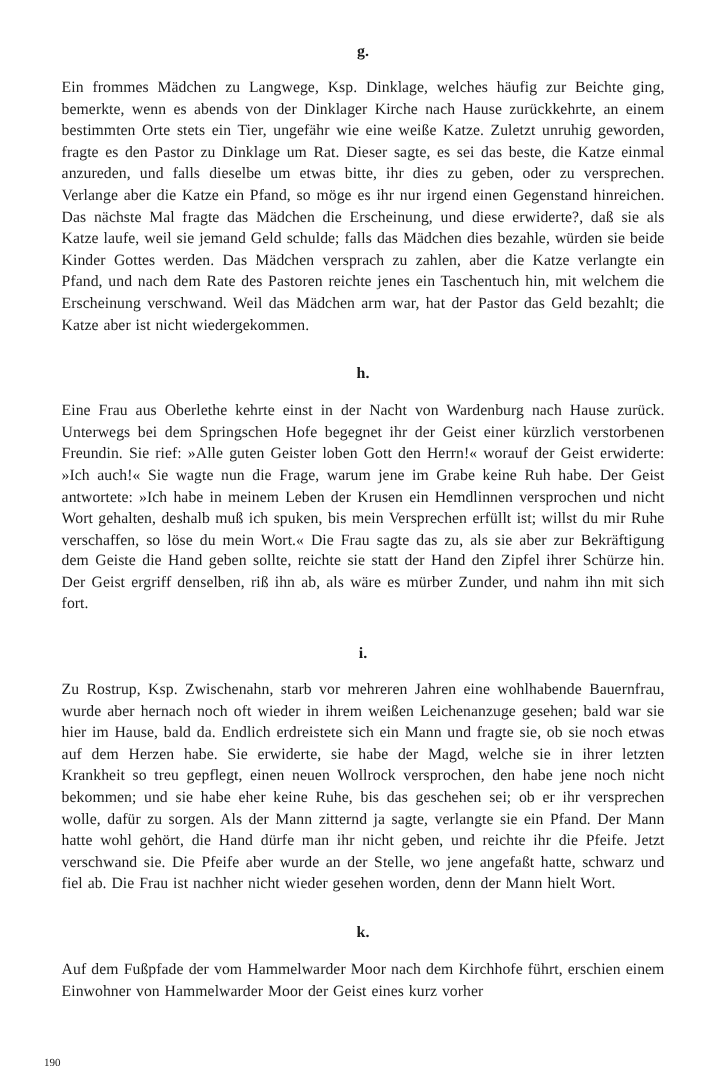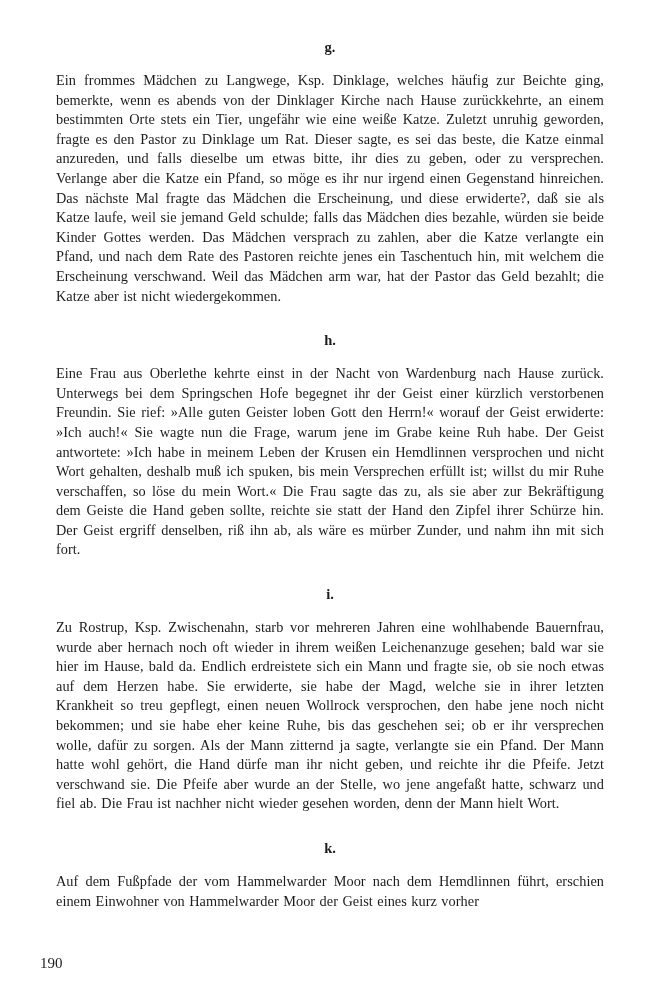--- a/index.html
+++ b/index.html
@@ -34,21 +34,21 @@
     font-size: 14.3px;
     line-height: 19.6px;
     text-align: justify;
     word-spacing: 0.8px;
     letter-spacing: 0.05px;
   }
   .page-number {
     position: absolute;
     left: 40px;
     bottom: 18px;
-    font-size: 15px;
+    font-size: 10px;
     color: #1c1c1c;
   }
 </style>
 </head>
 <body>
 
 <div class="page">
 
   <section class="story">
     <h3 class="story-heading">g.</h3>
@@ -60,18 +60,18 @@
     <p class="story-body">Eine Frau aus Oberlethe kehrte einst in der Nacht von Wardenburg nach Hause zurück. Unterwegs bei dem Springschen Hofe begegnet ihr der Geist einer kürzlich verstorbenen Freundin. Sie rief: »Alle guten Geister loben Gott den Herrn!« worauf der Geist erwiderte: »Ich auch!« Sie wagte nun die Frage, warum jene im Grabe keine Ruh habe. Der Geist antwortete: »Ich habe in meinem Leben der Krusen ein Hemdlinnen versprochen und nicht Wort gehalten, deshalb muß ich spuken, bis mein Versprechen erfüllt ist; willst du mir Ruhe verschaffen, so löse du mein Wort.« Die Frau sagte das zu, als sie aber zur Bekräftigung dem Geiste die Hand geben sollte, reichte sie statt der Hand den Zipfel ihrer Schürze hin. Der Geist ergriff denselben, riß ihn ab, als wäre es mürber Zunder, und nahm ihn mit sich fort.</p>
   </section>
 
   <section class="story">
     <h3 class="story-heading">i.</h3>
     <p class="story-body">Zu Rostrup, Ksp. Zwischenahn, starb vor mehreren Jahren eine wohlhabende Bauernfrau, wurde aber hernach noch oft wieder in ihrem weißen Leichenanzuge gesehen; bald war sie hier im Hause, bald da. Endlich erdreistete sich ein Mann und fragte sie, ob sie noch etwas auf dem Herzen habe. Sie erwiderte, sie habe der Magd, welche sie in ihrer letzten Krankheit so treu gepflegt, einen neuen Wollrock versprochen, den habe jene noch nicht bekommen; und sie habe eher keine Ruhe, bis das geschehen sei; ob er ihr versprechen wolle, dafür zu sorgen. Als der Mann zitternd ja sagte, verlangte sie ein Pfand. Der Mann hatte wohl gehört, die Hand dürfe man ihr nicht geben, und reichte ihr die Pfeife. Jetzt verschwand sie. Die Pfeife aber wurde an der Stelle, wo jene angefaßt hatte, schwarz und fiel ab. Die Frau ist nachher nicht wieder gesehen worden, denn der Mann hielt Wort.</p>
   </section>
 
   <section class="story">
     <h3 class="story-heading">k.</h3>
-    <p class="story-body">Auf dem Fußpfade der vom Hammelwarder Moor nach dem Hemdlinnen führt, erschien einem Einwohner von Hammelwarder Moor der Geist eines kurz vorher</p>
+    <p class="story-body">Auf dem Fußpfade der vom Hammelwarder Moor nach dem Kirchhofe führt, erschien einem Einwohner von Hammelwarder Moor der Geist eines kurz vorher</p>
   </section>
 
   <div class="page-number">190</div>
 
 </div>
 
 </body></html>

